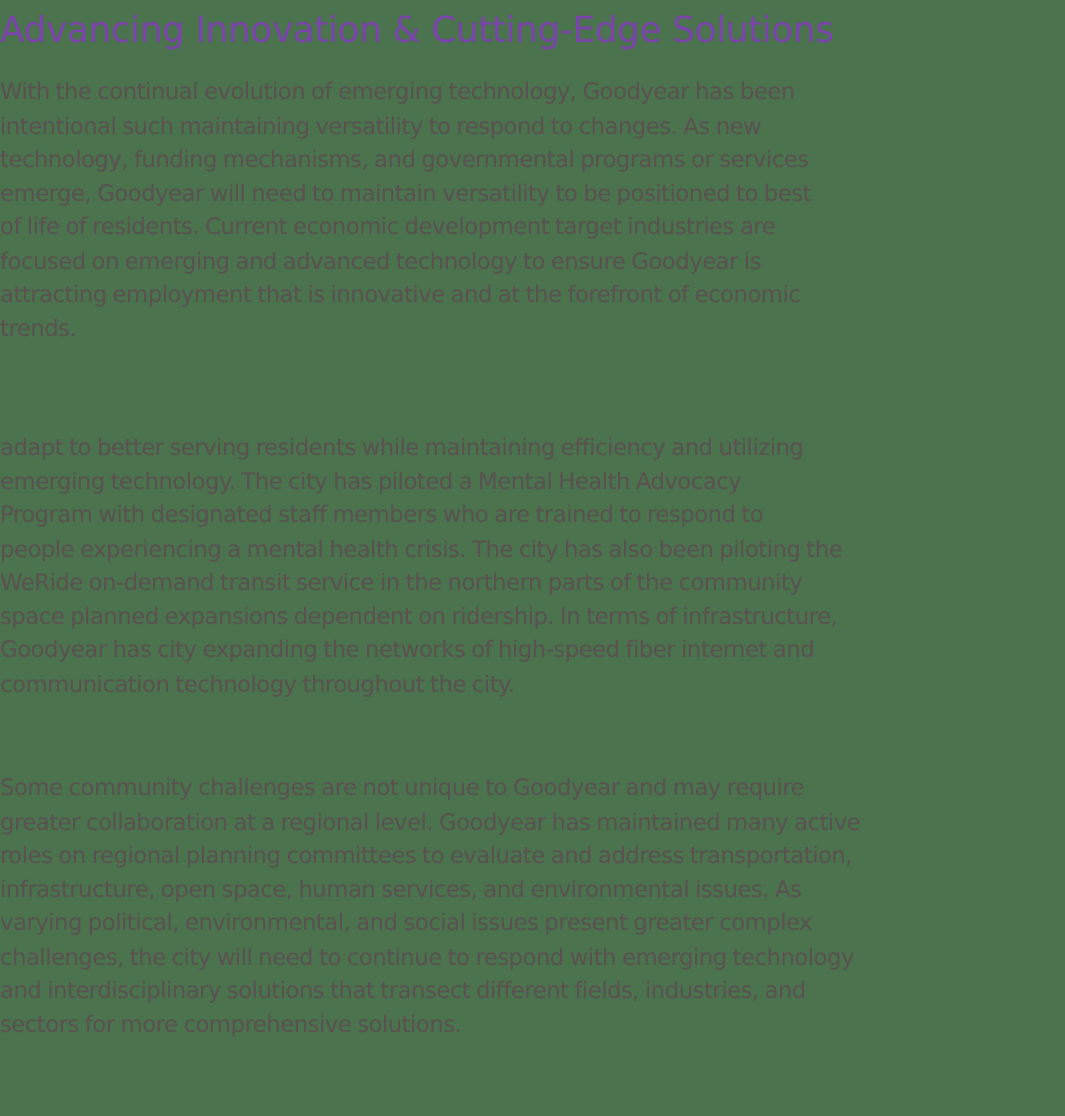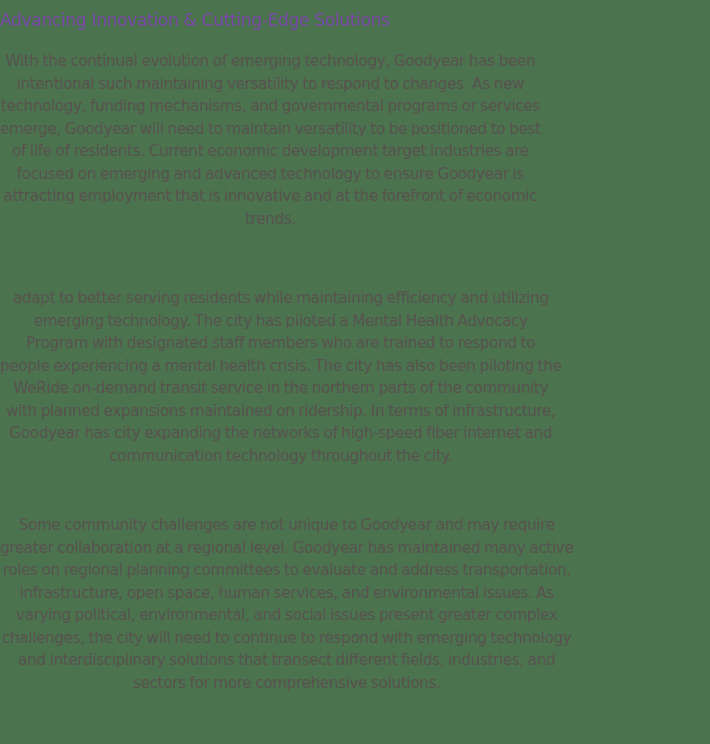--- a/index.html
+++ b/index.html
@@ -20,41 +20,40 @@
       padding: 0;
       box-sizing: border-box;
     }
     .title {
       position: absolute;
       left: 0;
       top: 4px;
       margin: 0;
       font-family: "DejaVu Sans", sans-serif;
       font-weight: normal;
-      font-size: 17px;
+      font-size: 24px;
       line-height: 32px;
       color: #7a45a8;
       letter-spacing: -0.3px;
       white-space: nowrap;
     }
     .para {
       position: absolute;
       left: 0;
       margin: 0;
       font-family: "DejaVu Sans", sans-serif;
       font-size: 15.2px;
       line-height: 22.5px;
       color: #5a5150;
       letter-spacing: -0.35px;
       word-spacing: -0.5px;
     }
     .line {
       display: block;
       white-space: nowrap;
-      text-align: center;
     }
     #p1 { top: 50px; }
     #p2 { top: 287px; }
     #p3 { top: 514px; }
   </style>
 </head>
 <body>
 
 <div class="page">
   <h1 class="title">Advancing Innovation &amp; Cutting-Edge Solutions</h1>
@@ -69,21 +68,21 @@
     <span class="line">attracting employment that is innovative and at the forefront of economic</span>
     <span class="line">trends.</span>
   </p>
 
   <p class="para" id="p2">
     <span class="line">adapt to better serving residents while maintaining efficiency and utilizing</span>
     <span class="line">emerging technology. The city has piloted a Mental Health Advocacy</span>
     <span class="line">Program with designated staff members who are trained to respond to</span>
     <span class="line">people experiencing a mental health crisis. The city has also been piloting the</span>
     <span class="line">WeRide on-demand transit service in the northern parts of the community</span>
-    <span class="line">with planned expansions maintained on ridership. In terms of infrastructure,</span>
+    <span class="line">space planned expansions dependent on ridership. In terms of infrastructure,</span>
     <span class="line">Goodyear has city expanding the networks of high-speed fiber internet and</span>
     <span class="line">communication technology throughout the city.</span>
   </p>
 
   <p class="para" id="p3">
     <span class="line">Some community challenges are not unique to Goodyear and may require</span>
     <span class="line">greater collaboration at a regional level. Goodyear has maintained many active</span>
     <span class="line">roles on regional planning committees to evaluate and address transportation,</span>
     <span class="line">infrastructure, open space, human services, and environmental issues. As</span>
     <span class="line">varying political, environmental, and social issues present greater complex</span>

